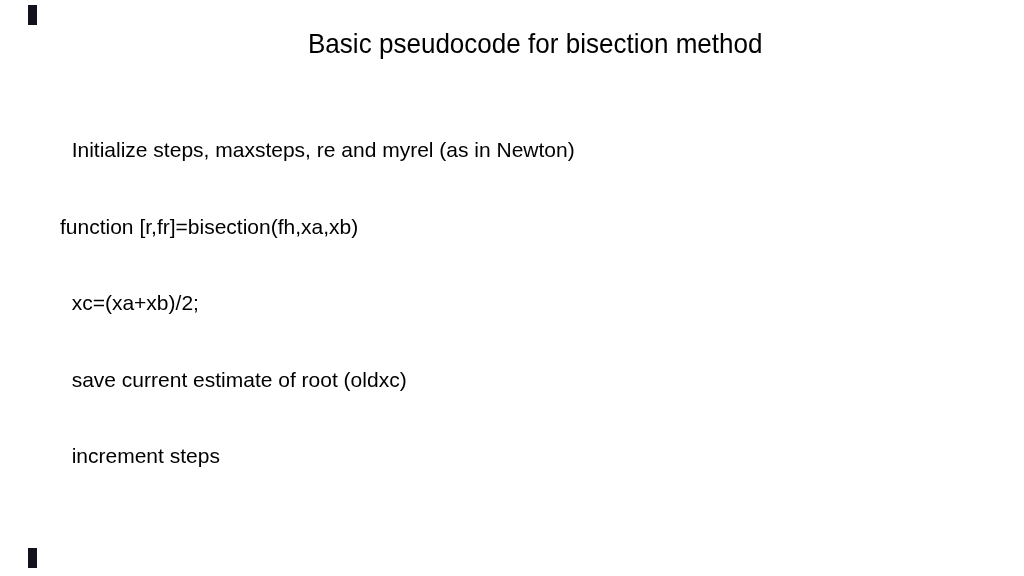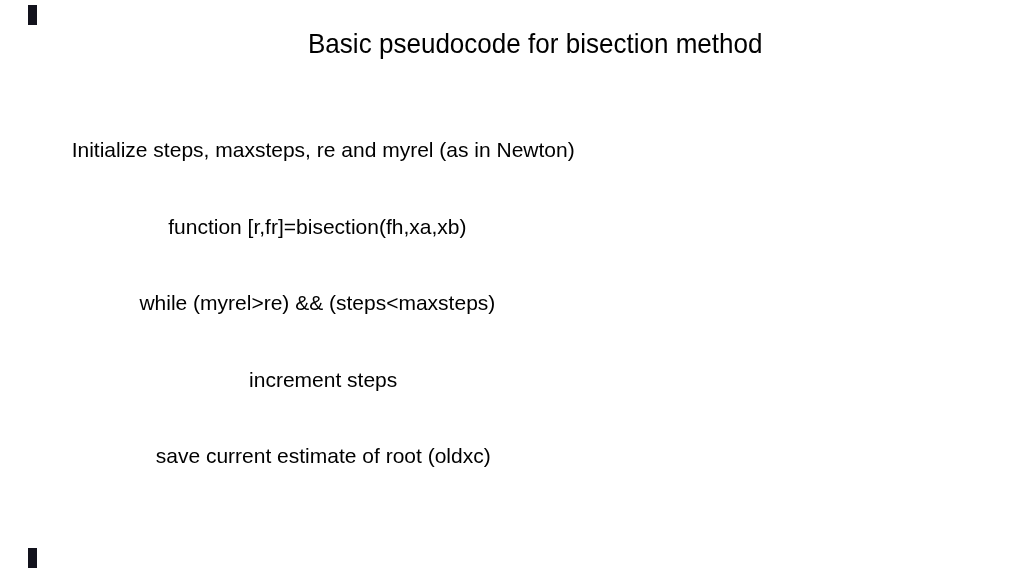--- a/index.html
+++ b/index.html
@@ -8,21 +8,20 @@
     background: #ffffff;
   }
   .slide {
     position: relative;
     width: 1024px;
     height: 576px;
     background: #ffffff;
     overflow: hidden;
     font-family: "Liberation Sans", sans-serif;
     color: #000000;
-    text-align: center;
   }
   .slide-title {
     position: absolute;
     left: 308px;
     top: 27px;
     font-size: 28px;
     line-height: 34px;
     white-space: pre;
     color: #000000;
     transform: scaleX(0.93);
@@ -56,23 +55,23 @@
 <div class="slide">
 
   <div class="edge-mark top"></div>
   <div class="edge-mark bottom"></div>
 
   <div class="slide-title">Basic pseudocode for bisection method</div>
 
   <div class="body-block">
     <div>  Initialize steps, maxsteps, re and myrel (as in Newton)</div>
     <div>function [r,fr]=bisection(fh,xa,xb)</div>
-    <div>while (myrel&gt;re) &amp;&amp; (steps&lt;maxsteps)</div>
+    <div>  xc=(xa+xb)/2;</div>
+    <div>  save current estimate of root (oldxc)</div>
     <div>  increment steps</div>
-    <div>  save current estimate of root (oldxc)</div>
     
     
     
     
     
     
     
     
     
     

